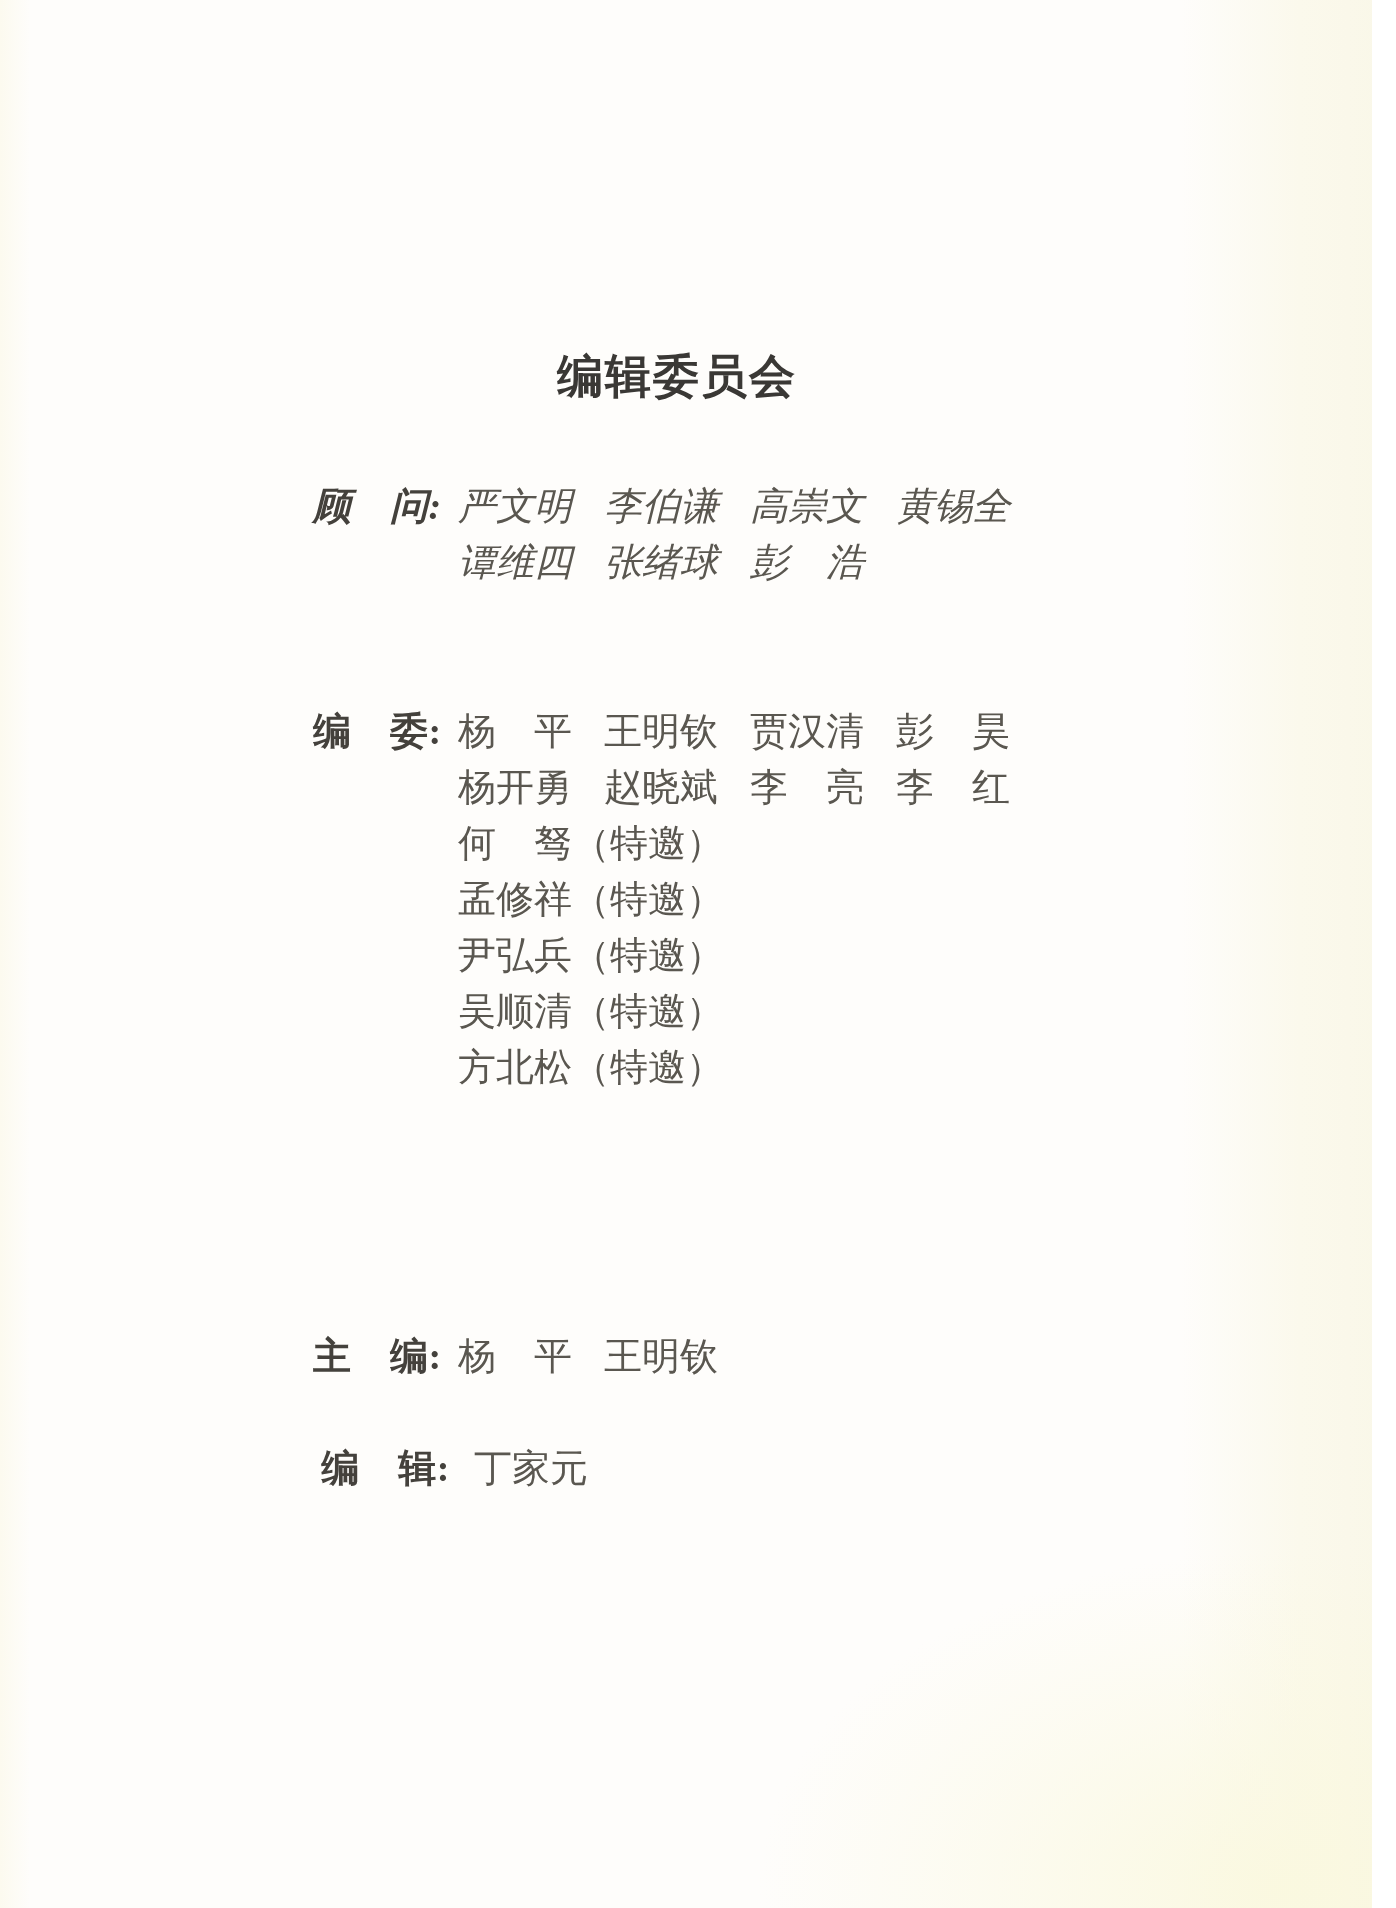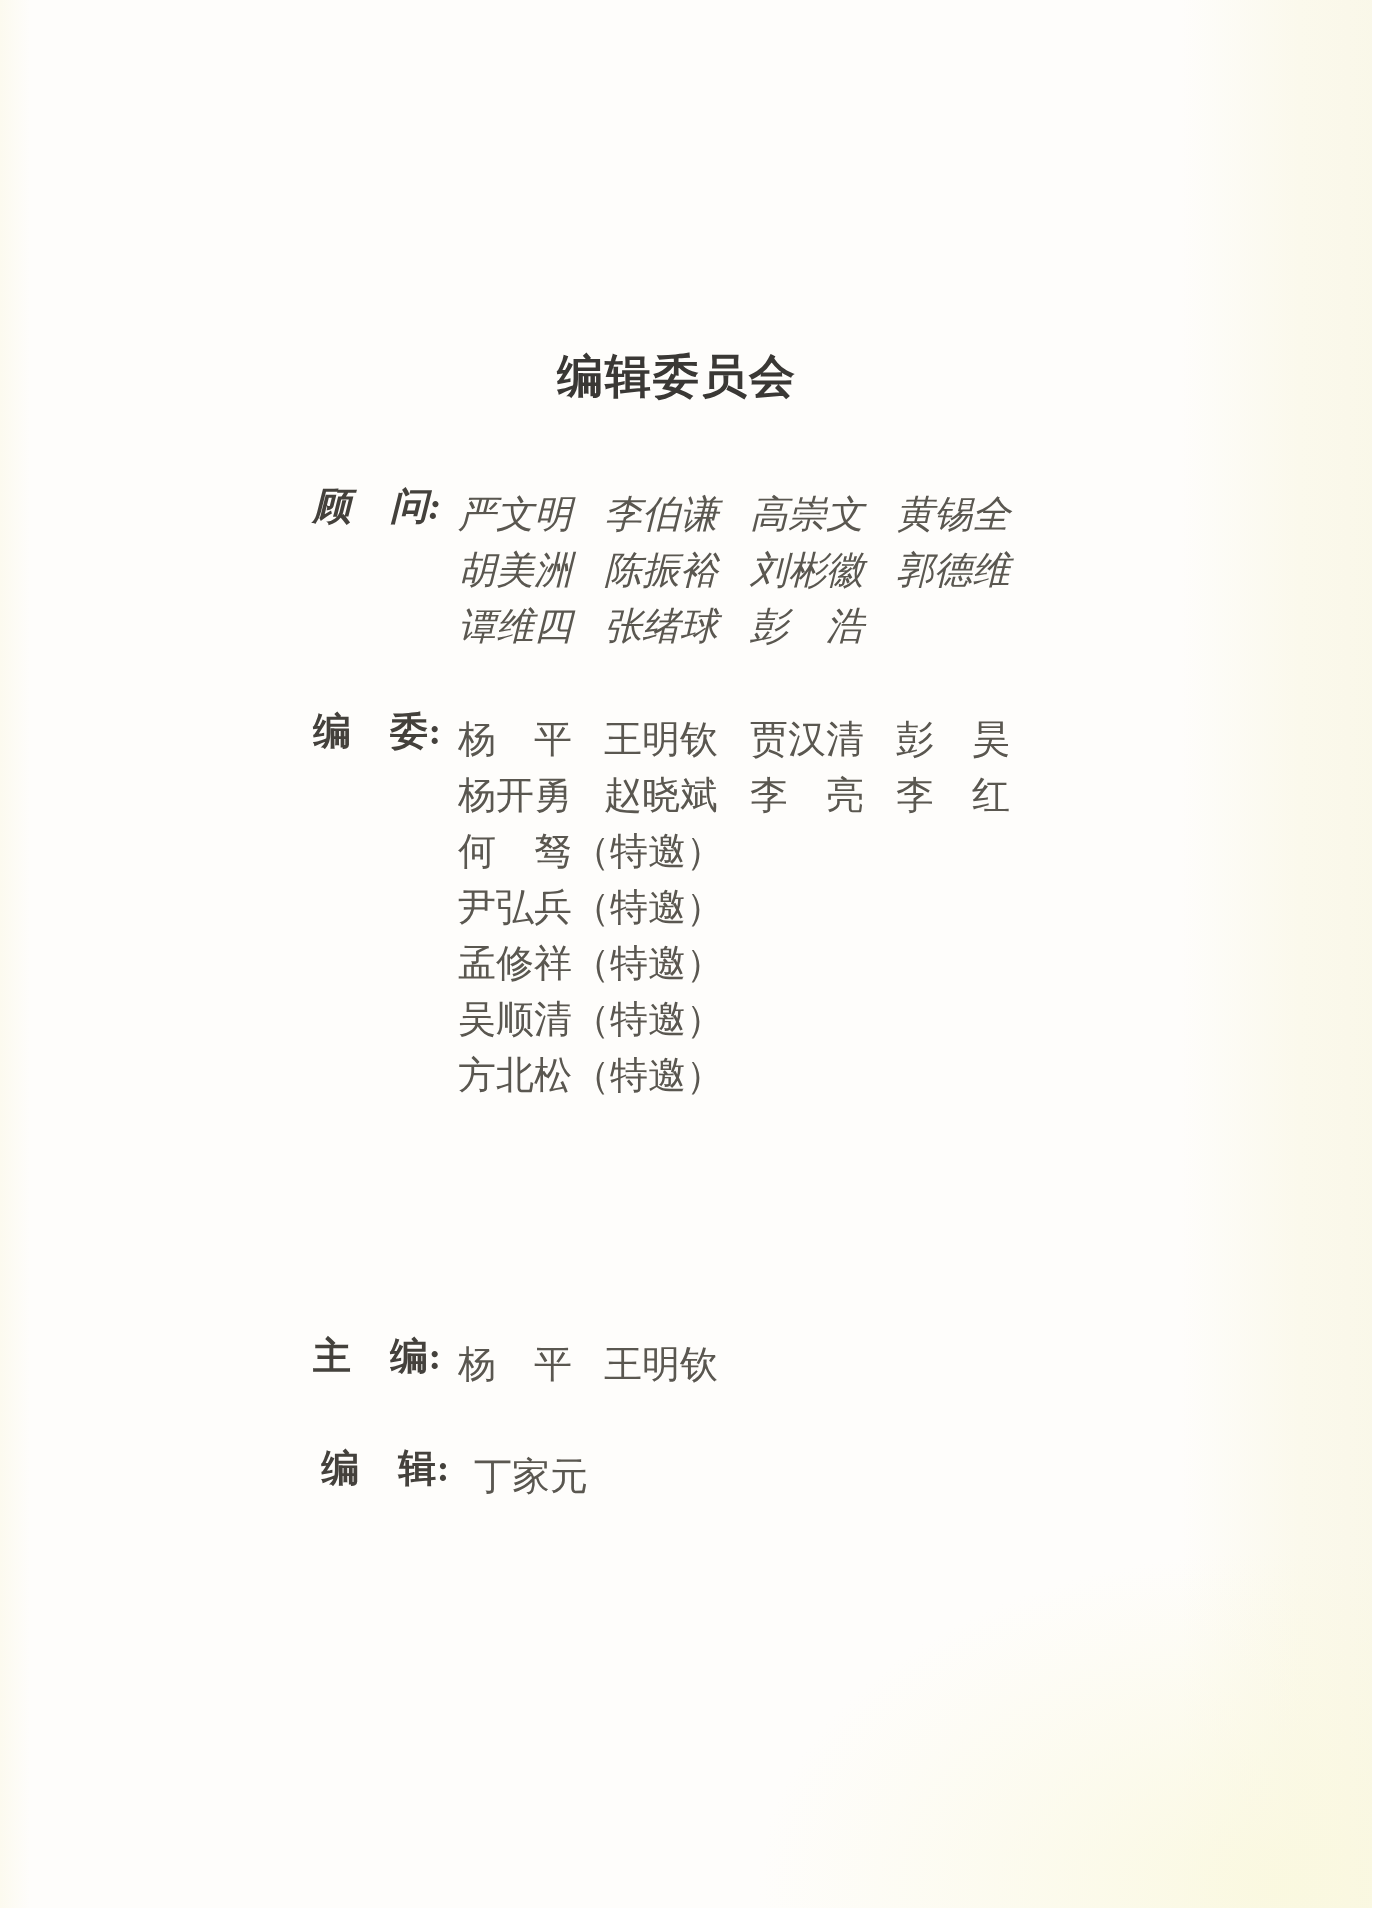--- a/index.html
+++ b/index.html
@@ -62,43 +62,35 @@
     letter-spacing: 0.5px;
   }
   .label-spacer {
     display: inline-block;
     width: 145px;
   }
   .name {
     display: inline-block;
     min-width: 146px;
     color: #5a5750;
-    margin-top: 8px;
   }
 </style>
 </head>
 <body>
 
 <div class="page">
   <h1 class="title">编辑委员会</h1>
   <div id="sections-root">
       <div class="section" style="top: 478px; font-style: italic;">
         <div class="row">
           <span class="label">顾　问:</span>
           <span class="name">严文明</span>
           <span class="name">李伯谦</span>
           <span class="name">高崇文</span>
           <span class="name">黄锡全</span>
-        </div>
-        <div class="row">
-          <span class="label-spacer"></span>
-          <span class="name">胡美洲</span>
-          <span class="name">陈振裕</span>
-          <span class="name">刘彬徽</span>
-          <span class="name">郭德维</span>
         </div>
         <div class="row">
           <span class="label-spacer"></span>
           <span class="name">谭维四</span>
           <span class="name">张绪球</span>
           <span class="name">彭　浩</span>
         </div>
       </div>
       <div class="section" style="top: 703px;">
         <div class="row">
@@ -114,25 +106,25 @@
           <span class="name">赵晓斌</span>
           <span class="name">李　亮</span>
           <span class="name">李　红</span>
         </div>
         <div class="row">
           <span class="label-spacer"></span>
           <span class="name">何　驽（特邀）</span>
         </div>
         <div class="row">
           <span class="label-spacer"></span>
-          <span class="name">尹弘兵（特邀）</span>
+          <span class="name">孟修祥（特邀）</span>
         </div>
         <div class="row">
           <span class="label-spacer"></span>
-          <span class="name">孟修祥（特邀）</span>
+          <span class="name">尹弘兵（特邀）</span>
         </div>
         <div class="row">
           <span class="label-spacer"></span>
           <span class="name">吴顺清（特邀）</span>
         </div>
         <div class="row">
           <span class="label-spacer"></span>
           <span class="name">方北松（特邀）</span>
         </div>
       </div>

